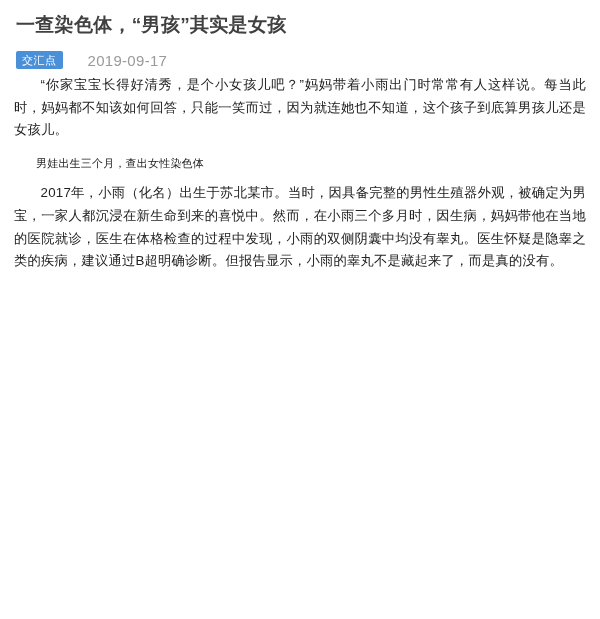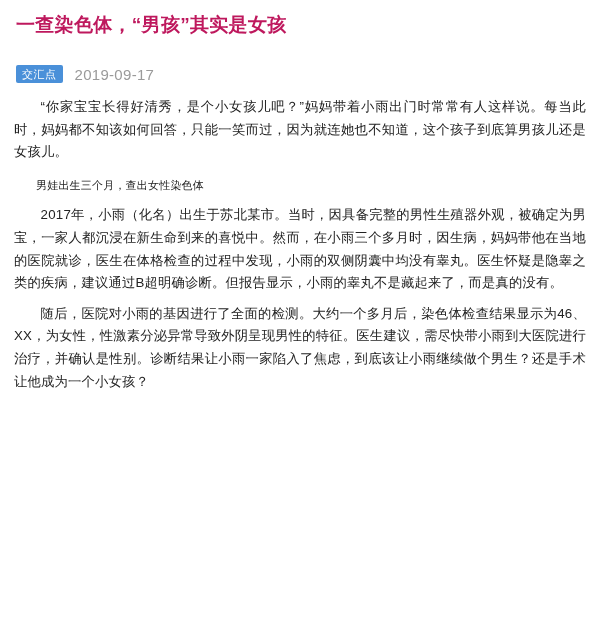--- a/index.html
+++ b/index.html
@@ -17,51 +17,52 @@
   .page {
     width: 600px;
     height: 619px;
     box-sizing: border-box;
     padding: 0 14px;
     position: relative;
   }
   .headline {
     font-size: 19px;
     font-weight: bold;
-    color: #be185d;
+    color: #404040;
     letter-spacing: 0.3px;
     line-height: 26px;
     margin: 12px 0 0 0;
     padding: 0 2px;
   }
   .meta-row {
     display: flex;
     align-items: center;
-    margin-top: 27px;
+    margin-top: 13px;
     padding-left: 2px;
     height: 18px;
+    gap: 13px;
   }
   .source-tag {
     display: inline-block;
     background: #4a90d9;
     color: #ffffff;
     font-size: 11px;
     line-height: 16px;
     padding: 1px 6px;
     border-radius: 2px;
     letter-spacing: 0.5px;
   }
   .pub-date {
     font-size: 15px;
     color: #9a9a9a;
     margin-left: 12px;
     letter-spacing: 0.3px;
   }
   .article {
-    margin-top: 13px;
+    margin-top: 5px;
   }
   p.para {
     font-size: 13.3px;
     line-height: 22.6px;
     color: #222222;
     margin: 0 0 8px 0;
     text-align: justify;
     text-justify: inter-ideograph;
     letter-spacing: 0.2px;
   }
@@ -89,16 +90,15 @@
 
   <div class="meta-row">
     <span class="source-tag">交汇点</span>
     <span class="pub-date">2019-09-17</span>
   </div>
 
   <div class="article">
     <p class="para indent">“你家宝宝长得好清秀，是个小女孩儿吧？”妈妈带着小雨出门时常常有人这样说。每当此时，妈妈都不知该如何回答，只能一笑而过，因为就连她也不知道，这个孩子到底算男孩儿还是女孩儿。</p>
     <p class="subhead">男娃出生三个月，查出女性染色体</p>
     <p class="para indent">2017年，小雨（化名）出生于苏北某市。当时，因具备完整的男性生殖器外观，被确定为男宝，一家人都沉浸在新生命到来的喜悦中。然而，在小雨三个多月时，因生病，妈妈带他在当地的医院就诊，医生在体格检查的过程中发现，小雨的双侧阴囊中均没有睾丸。医生怀疑是隐睾之类的疾病，建议通过B超明确诊断。但报告显示，小雨的睾丸不是藏起来了，而是真的没有。</p>
-    <p class="para indent">随后，医院对小雨的基因进行了全面的检测。大约一个多月后，染色体检查结果显示为46、XX，为女性，性激素分泌异常导致外阴呈现男性的特征。医生建议，需尽快带小雨到大医院进行治疗，并确认是性别。诊断结果让小雨一家陷入了焦虑，到底该让小雨继续做个男生？还是手术让他成为一个小女孩？</p>
   </div>
 
 </div>
 
 </body></html>

